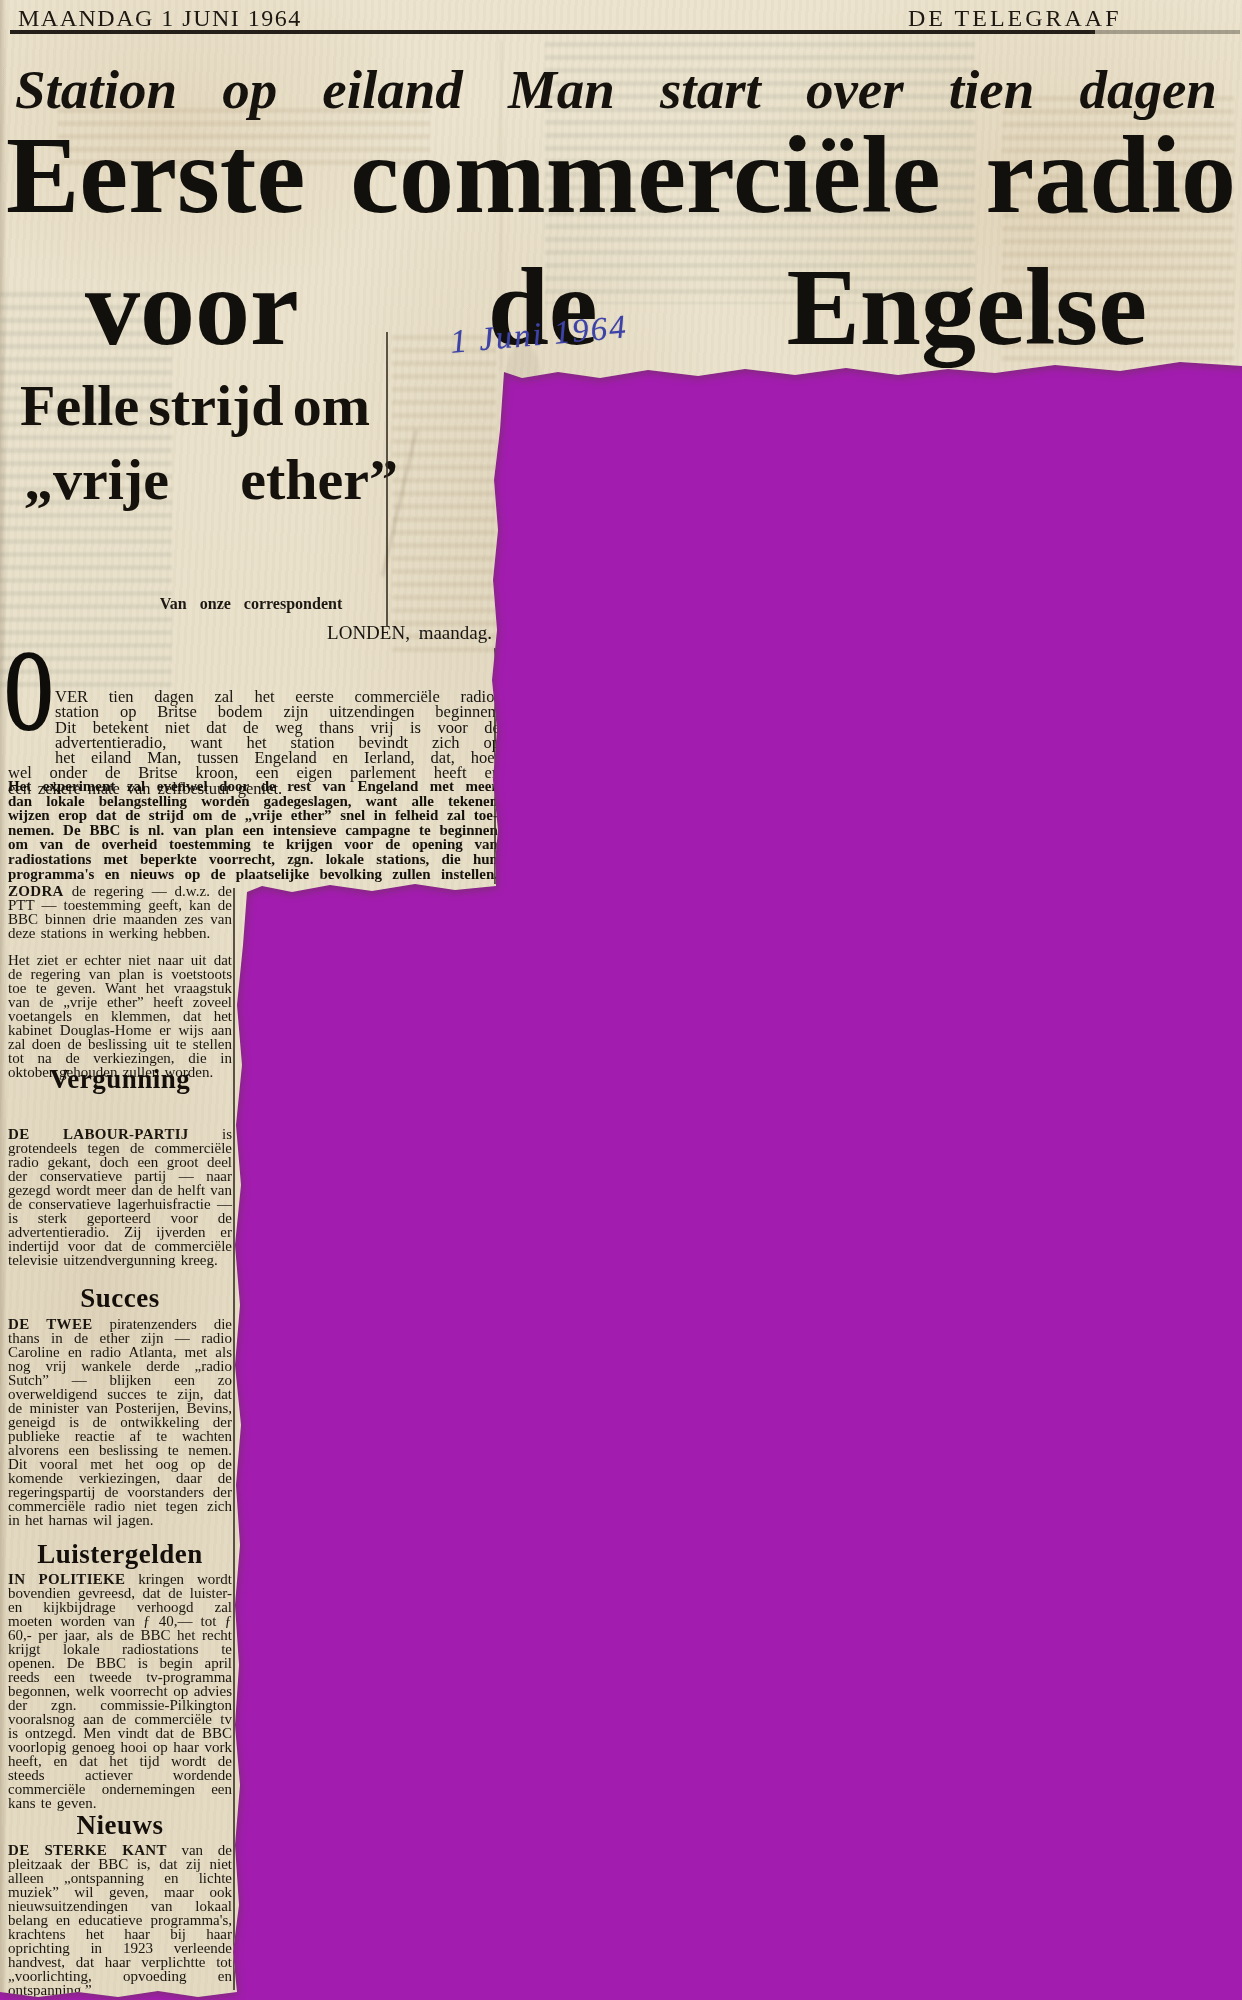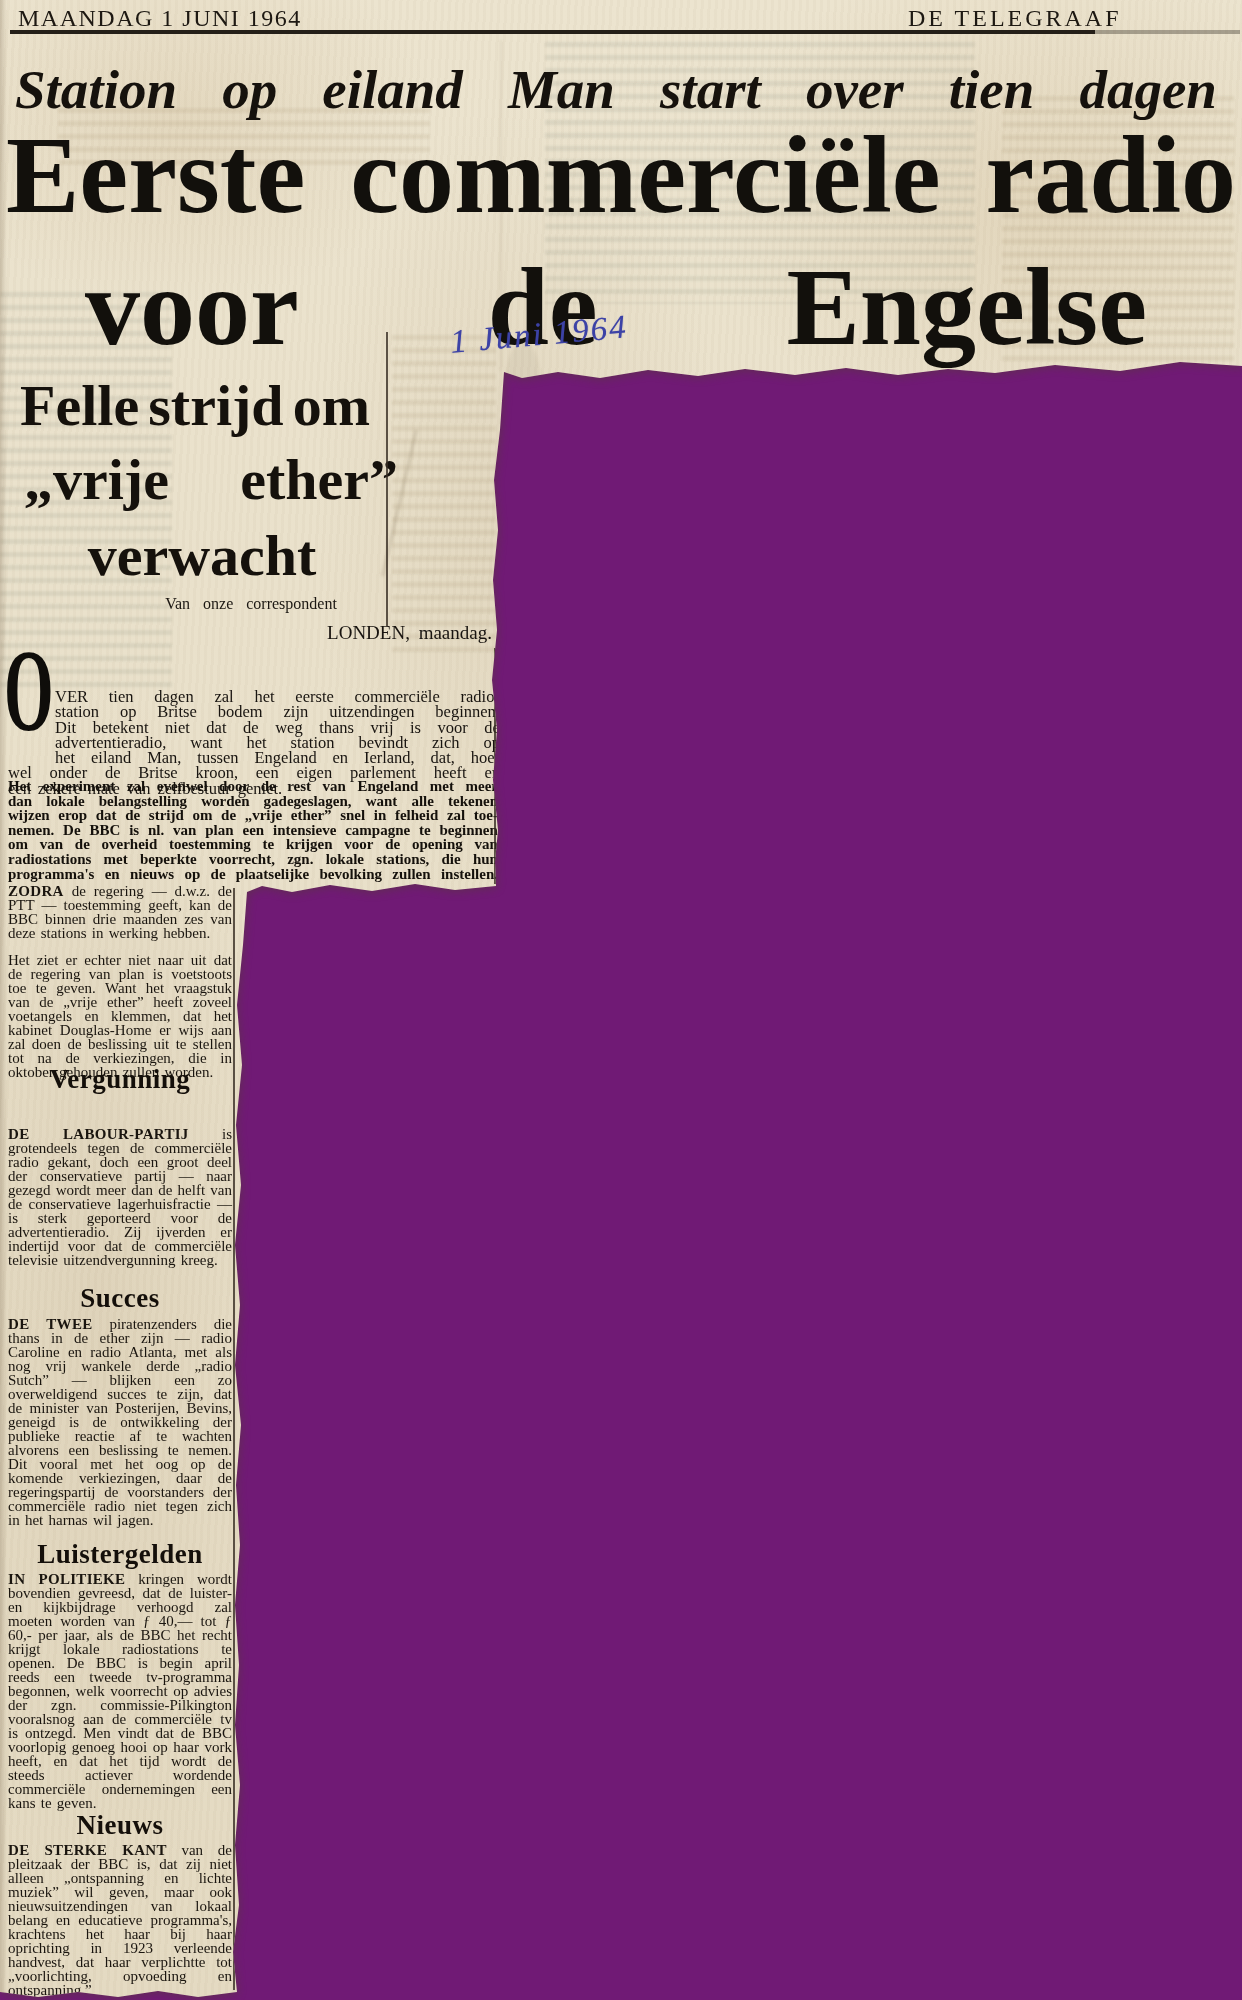--- a/index.html
+++ b/index.html
@@ -1,16 +1,16 @@
 <!DOCTYPE html>
 <html><head>
 <meta charset="utf-8">
 <style>
   html,body{margin:0;padding:0;background:#b9b2a3;}
-  #stage{position:relative;width:1242px;height:2000px;background:#701a75;overflow:hidden;
+  #stage{position:relative;width:1242px;height:2000px;background:#a21caf;overflow:hidden;
          font-family:"Liberation Serif","DejaVu Serif",serif;color:#181410;}
   .paper-wrap{position:absolute;inset:0;filter:drop-shadow(1px 2px 4px rgba(80,65,45,.45));}
   #paper{position:absolute;inset:0;
     background:
       radial-gradient(ellipse 420px 300px at 14% 6%, rgba(171,135,82,.13), transparent 62%),
       radial-gradient(ellipse 560px 420px at 84% 10%, rgba(171,135,82,.15), transparent 60%),
       radial-gradient(ellipse 300px 600px at 42% 26%, rgba(150,120,80,.10), transparent 70%),
       radial-gradient(ellipse 260px 900px at 8% 65%, rgba(150,120,80,.10), transparent 70%),
       repeating-linear-gradient(93deg, rgba(120,95,60,.035) 0 3px, transparent 3px 7px),
       linear-gradient(#ece4cf,#e4dac2);
@@ -36,21 +36,21 @@
   .masthead{font-size:24px;letter-spacing:1.5px;color:#1d1812;}
   .mast-rule{position:absolute;background:#241f18;height:4px;}
   .mast-rule.faint{opacity:.35;}
   
   .jline{display:flex;justify-content:space-between;white-space:pre;}
   .jline.left{justify-content:flex-start;}
   .jline.left span{margin-right:.42em;}
   .kicker{font-style:italic;font-weight:700;font-size:55px;color:#16120d;}
   .h1{font-weight:700;font-size:110px;line-height:1;color:#12100c;}
   .subhead{font-weight:700;font-size:58px;color:#15110c;}
-  .byline{font-weight:400;font-size:16px;word-spacing:9px;text-align:center;color:#1b1712;}
+  .byline{font-weight:700;font-size:16px;word-spacing:9px;text-align:center;color:#1b1712;}
   .dateline{font-size:19px;text-align:right;word-spacing:4px;}
   
   .lead{font-size:16.5px;line-height:15.3px;width:492px;}
   .lead .jline{height:15.3px;}
   .lead .ind{padding-left:47px;}
   .dropcap{position:absolute;left:4px;top:650px;font-size:116px;line-height:82px;font-weight:700;
            transform:scaleX(.55);transform-origin:left top;color:#0f0d0a;}
   .boldintro{font-weight:700;font-size:15px;line-height:14.6px;width:490px;color:#14100b;}
   .boldintro .jline{height:14.6px;}
   
@@ -99,21 +99,20 @@
         </div>
 
     <div class="handnote">1 Juni 1964</div>
 
     <div class="abs subhead" style="left:20px;top:372px;width:350px;">
           <div class="jline"><span>Felle</span><span>strijd</span><span>om</span></div>
         </div>
     <div class="abs subhead" style="left:24px;top:446px;width:374px;">
           <div class="jline"><span>„vrije</span><span>ether”</span></div>
         </div>
-    <div class="abs subhead" style="left:40px;top:522px;width:324px;text-align:center;">verwacht</div>
     <div class="abs byline" style="left:6px;top:595px;width:490px;">Van onze correspondent</div>
     <div class="abs dateline" style="left:6px;top:622px;width:486px;">LONDEN, maandag.</div>
 
     <div class="dropcap">O</div>
     <div class="abs lead" style="left:8px;top:677px;margin-top:12px;">
           <div class="jline ind"><span>VER</span><span>tien</span><span>dagen</span><span>zal</span><span>het</span><span>eerste</span><span>commerciële</span><span>radio-</span></div>
           <div class="jline ind"><span>station</span><span>op</span><span>Britse</span><span>bodem</span><span>zijn</span><span>uitzendingen</span><span>beginnen.</span></div>
           <div class="jline ind"><span>Dit</span><span>betekent</span><span>niet</span><span>dat</span><span>de</span><span>weg</span><span>thans</span><span>vrij</span><span>is</span><span>voor</span><span>de</span></div>
           <div class="jline ind"><span>advertentieradio,</span><span>want</span><span>het</span><span>station</span><span>bevindt</span><span>zich</span><span>op</span></div>
           <div class="jline ind"><span>het</span><span>eiland</span><span>Man,</span><span>tussen</span><span>Engeland</span><span>en</span><span>Ierland,</span><span>dat,</span><span>hoe-</span></div>

